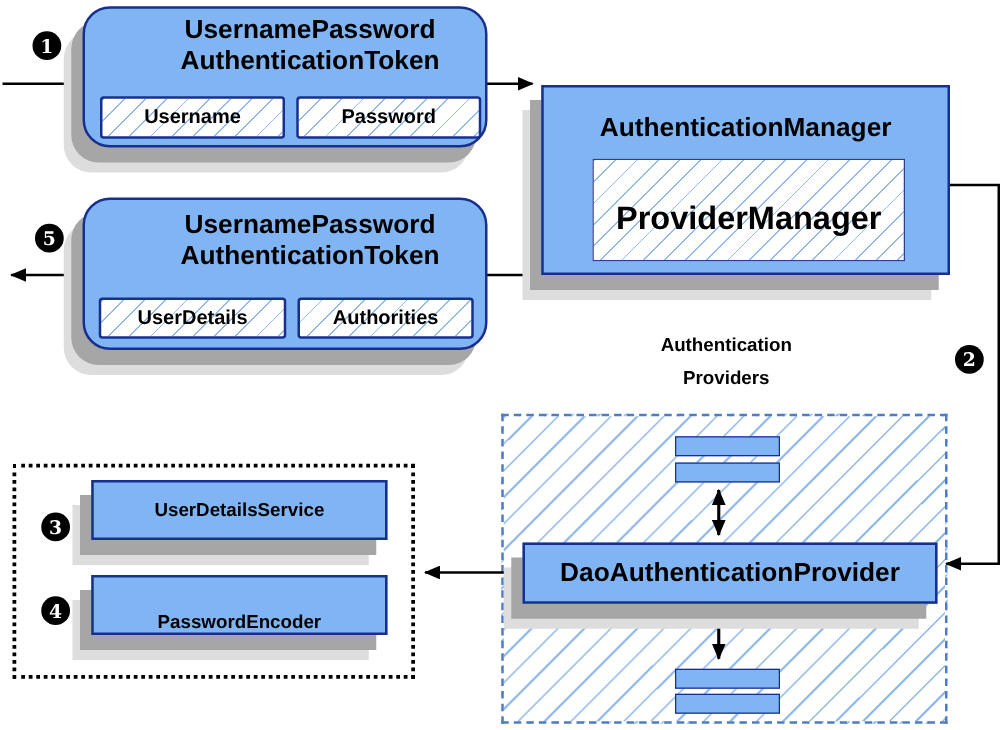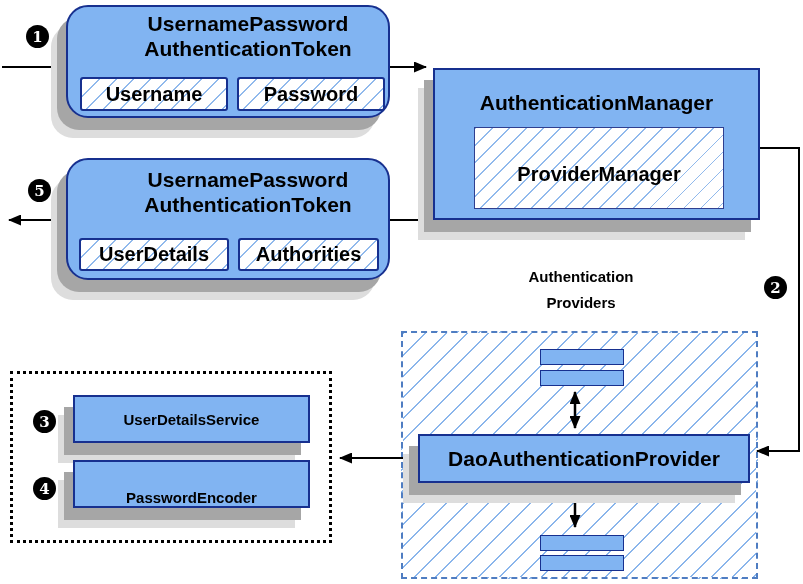--- a/index.html
+++ b/index.html
@@ -26,25 +26,25 @@
     background-image:repeating-linear-gradient(135deg,
       rgba(125,173,233,.9) 0px, rgba(125,173,233,.9) 1.4px,
       transparent 1.4px, transparent 15px);
   }
   .dashedbox{border:2px dashed #4F7DC2;}
   .dottedbox{border:3px dotted #000;background:transparent;}
   .center{display:flex;align-items:center;justify-content:center;}
   .title{font-weight:bold;font-size:21px;line-height:25px;text-align:center;}
   .field{
     background-color:#fff;border:2px solid #17308F;border-radius:3px;
-    font-weight:bold;font-size:20px;
+    font-weight:bold;font-size:16px;
   }
   .label20{font-weight:bold;font-size:15px;}
   .label21{font-weight:bold;font-size:21px;}
-  .label22{font-weight:bold;font-size:20px;margin-top:12px;}
+  .label22{font-weight:bold;font-size:26px;margin-top:12px;}
   .bar{background:#81B4F2;border:1.5px solid #17308F;width:84px;height:16px;}
   .stepnum{
     width:23px;height:23px;border-radius:50%;background:#000;color:#fff;
     font-family:"DejaVu Serif",serif;font-weight:bold;font-size:15px;
     display:flex;align-items:center;justify-content:center;z-index:4;
   }
   .z1{z-index:1}.z3{z-index:3}
   svg.lines{position:absolute;left:0;top:0;z-index:2;}
 </style>
 </head>
@@ -127,20 +127,20 @@
   <div class="abs z3 bar" style="left:540px;top:349px;"></div>
   <div class="abs z3 bar" style="left:540px;top:370px;"></div>
 
   <div class="abs z3 bluebox center" style="left:418px;top:434px;width:332px;height:49px;">
     <span class="label21">DaoAuthenticationProvider</span>
   </div>
 
   <div class="abs z3 bar" style="left:540px;top:535px;"></div>
   <div class="abs z3 bar" style="left:540px;top:555px;"></div>
 
-  <div class="abs z3 bluebox center" style="left:73px;top:395px;width:237px;height:48px;">
+  <div class="abs z3 bluebox center" style="left:73px;top:384px;width:237px;height:48px;">
     <span class="label20">UserDetailsService</span>
   </div>
   <div class="abs z3 bluebox center" style="left:73px;top:460px;width:237px;height:48px;align-items:flex-end;">
     <span class="label20">PasswordEncoder</span>
   </div>
 
 </div>
 
 </body></html>

